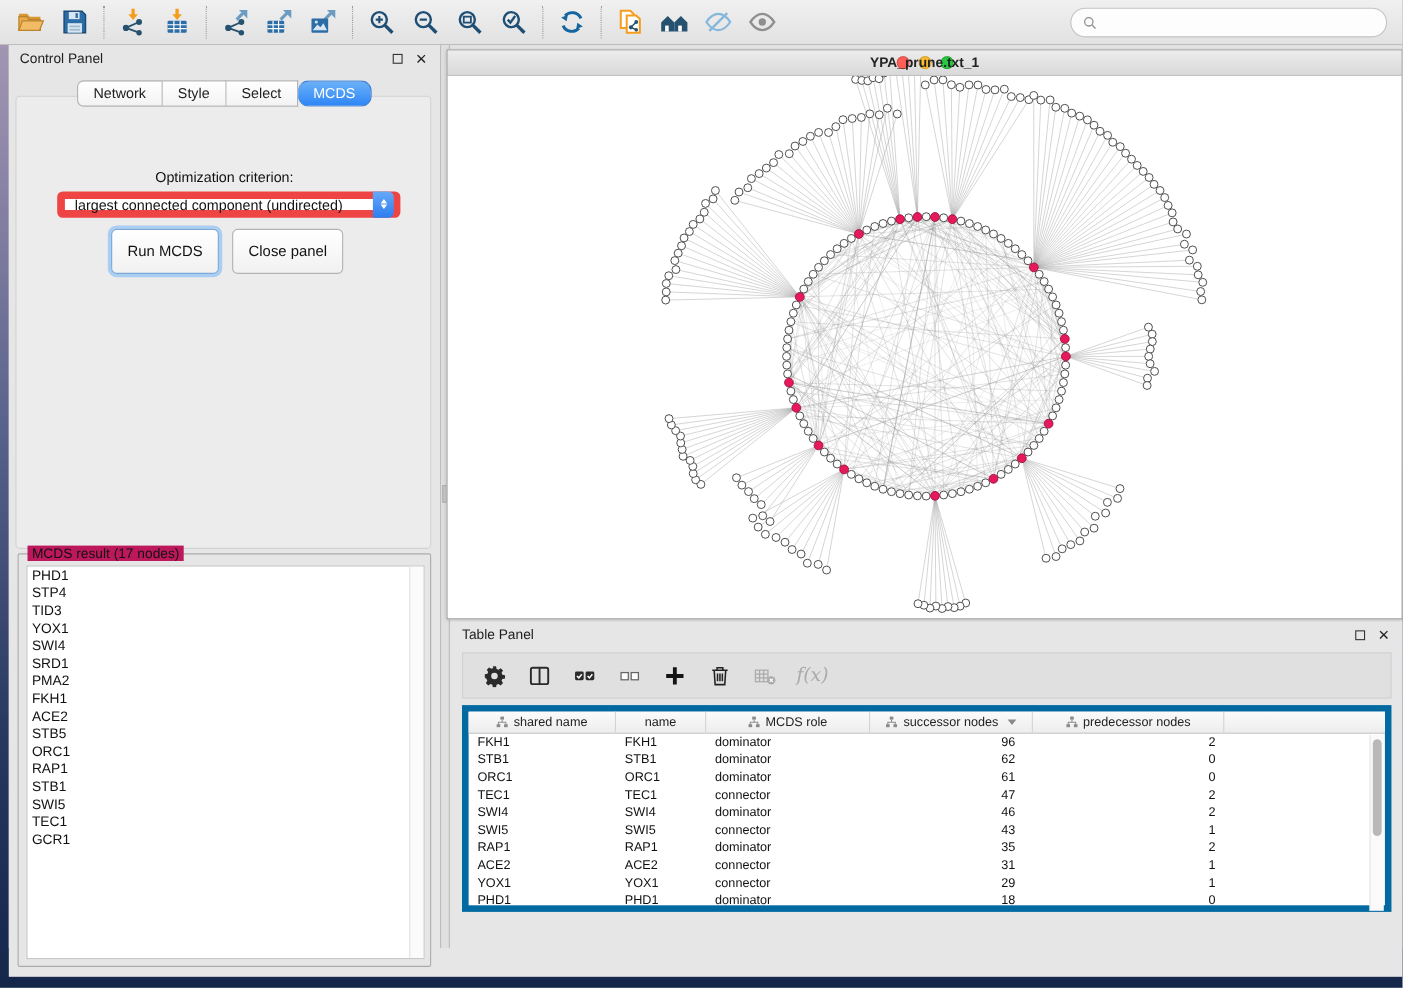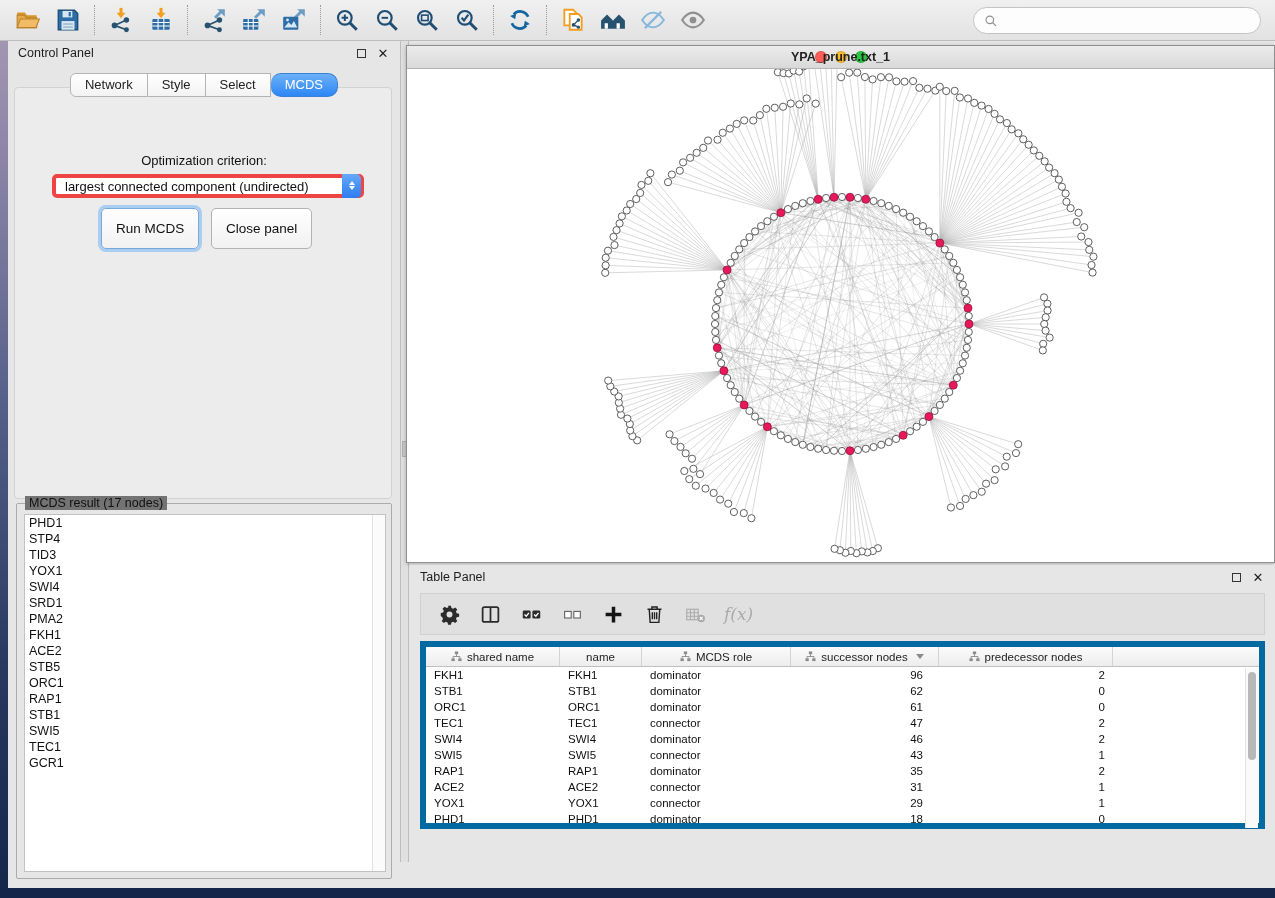--- a/index.html
+++ b/index.html
@@ -44,21 +44,21 @@
     border:1px solid #b4b4b4; border-left:none;
     padding:3px 14px 4px; font-size:13px; color:#222; cursor:default; line-height:15px;
   }
   .seg-tab:first-child { border-left:1px solid #b4b4b4; border-radius:6px 0 0 6px; }
   .seg-tab:last-child { border-radius:0 6px 6px 0; }
   .seg-tab.selected { background:linear-gradient(180deg,#6cb1f8,#2d86f6); color:#fff; border-color:#3c7fd6;border-radius:10px; }
   .cp-tabs-row { position:absolute; left:0; top:32px; width:392px; }
   .opt-label { position:absolute; left:0; top:112px; width:392px; text-align:center; font-size:13px; color:#111; }
   .criterion-select {
     position:absolute; left:44px; top:133px; width:312px; height:24px;
-    background:#fff; border:4px solid #ef4444; border-radius:5px;
+    background:#fff; border:7px solid #ef4444; border-radius:5px;
     display:flex; align-items:center; font-size:13px; padding-left:9px; color:#111;
   }
   .criterion-select .sel-text { flex:1; white-space:nowrap; overflow:hidden; }
   .stepper {
     width:19px; height:24px; margin:-1px -1px 0 0; border-radius:0 5px 5px 0;
     background:linear-gradient(180deg,#66a9f7,#2d7df2); display:flex; flex-direction:column;
     align-items:center; justify-content:center; gap:1px;
   }
   .stepper .chev { width:0; height:0; border-left:3.5px solid transparent; border-right:3.5px solid transparent; }
   .chev.up { border-bottom:4px solid #fff; }
@@ -68,21 +68,21 @@
     font-size:13.5px; color:#111; padding:2px 14px; height:41px; font-family:inherit; cursor:default;
   }
   .btn.focus-ring { box-shadow:0 0 0 3px #a9cef2; border-color:#7aa8d8; }
   .run-btn { position:absolute; left:93px; top:167px; }
   .closep-btn { position:absolute; left:203px; top:167px; }
   
   .mcds-fieldset {
     position:absolute; left:8px; top:462px; width:376px; height:376px;
     border:1px solid #ababab; border-radius:2px; background:#e6e6e6;
   }
-  .mcds-legend { position:absolute; left:8px; top:-8px; background:#737373; padding:0 4px; font-size:12.5px; color:#111; }
+  .mcds-legend { position:absolute; left:8px; top:-8px; background:#be185d; padding:0 4px; font-size:12.5px; color:#111; }
   .mcds-list {
     position:absolute; left:7px; top:10px; width:362px; height:358px;
     background:#fff; border:1px solid #c2c2c2; overflow:hidden;
   }
   .mcds-scroll { position:absolute; right:0; top:0; width:13px; height:100%; background:#fbfbfb; border-left:1px solid #e2e2e2; }
   .mcds-item { font-size:12.5px; line-height:16px; padding-left:4px; color:#111; }
   
   .vsplit { position:absolute; left:392px; top:0; width:9px; height:821px; background:#e0e0e0; border-left:1px solid #bdbdbd; border-right:1px solid #bdbdbd; }
   .vsplit .grip, .hsplit-grip { position:absolute; background:#c9c9c9; border:1px solid #b0b0b0; }
   .vsplit .grip { left:1px; top:400px; width:5px; height:16px; }

